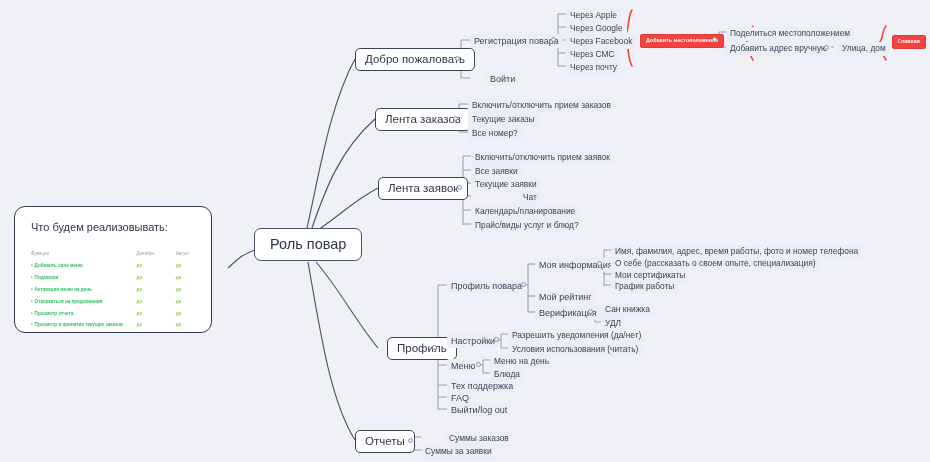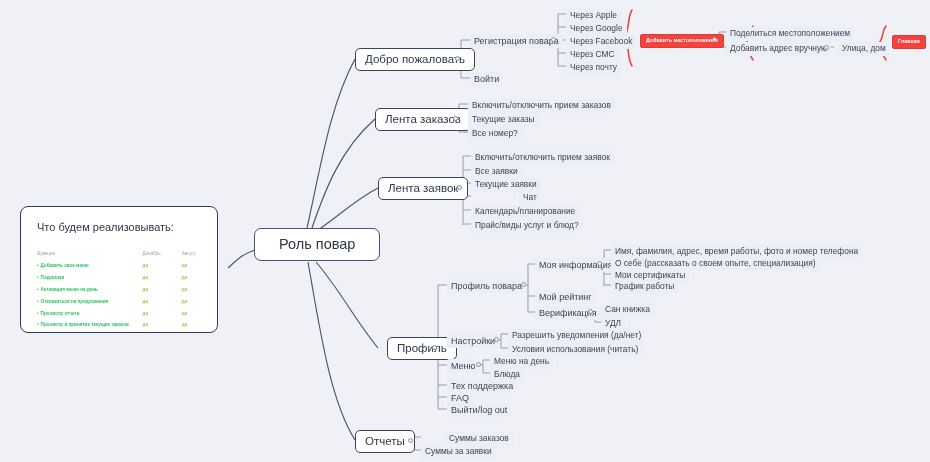--- a/index.html
+++ b/index.html
@@ -25,21 +25,21 @@
     white-space: nowrap;
     color: #3c4556;
     line-height: 1.15;
   }
   
   .root {
     background: #ffffff;
     border: 1.4px solid #4a5568;
     border-radius: 7px;
     font-size: 14.5px;
-    padding: 7px 24px;
+    padding: 7px 15px;
     color: #2d3748;
   }
   
   .boxed {
     background: #ffffff;
     border: 1.3px solid #3c4556;
     border-radius: 5px;
     font-size: 11.5px;
     padding: 4px 9px;
     color: #2d3748;
@@ -209,21 +209,21 @@
       <path d="M414,450 L421,450"></path>
     </g>
 
     <g fill="none" stroke="#f4433f" stroke-width="1.6" stroke-linecap="round">
       <path d="M632,10 C627,18 630,30 624,38 C630,46 627,58 632,66"></path>
       <path d="M753,26 C748,32 751,38 746,43 C751,48 748,54 753,60"></path>
       <path d="M886,26 C881,32 884,38 879,43 C884,48 881,54 886,60"></path>
     </g>
   </svg>
 
-  <div class="card" style="left:20px; top:206px; width:198px; height:127px;">
+  <div class="card" style="left:14px; top:206px; width:198px; height:127px;border-radius:11px;">
     <div class="card-title">Что будем реализовывать:</div>
     <table>
       <thead>
         <tr>
           <th style="width:60%">Функции</th>
           <th class="num" style="width:20%">Декабрь</th>
           <th class="num" style="width:20%">Август</th>
         </tr>
       </thead>
       <tbody id="card-rows">
@@ -261,21 +261,21 @@
     </table>
   </div>
 
   <div class="node root" style="left:254px; top:228px;">Роль повар</div>
 
   <div class="node boxed" style="left:355px; top:48px;">Добро пожаловать</div>
   <div class="handle" style="left:455px; top:56px;"></div>
 
   <div class="node leaf mid" style="left:470px; top:34px;">Регистрация повара</div>
   <div class="handle" style="left:551px; top:37px;"></div>
-  <div class="node leaf mid" style="left:470px; top:72px;text-align:right;">Войти</div>
+  <div class="node leaf mid" style="left:486px; top:72px;text-align:right;">Войти</div>
 
   <div class="node leaf" style="left:566px; top:9px;">Через Apple</div>
   <div class="node leaf" style="left:566px; top:22px;">Через Google</div>
   <div class="node leaf" style="left:566px; top:35px;">Через Facebook</div>
   <div class="node leaf" style="left:566px; top:48px;">Через СМС</div>
   <div class="node leaf" style="left:566px; top:61px;">Через почту</div>
 
   <div class="node redbox" style="left:640px; top:34px;">Добавить местоположение</div>
   <div class="handle" style="left:712px; top:37px;"></div>
 

